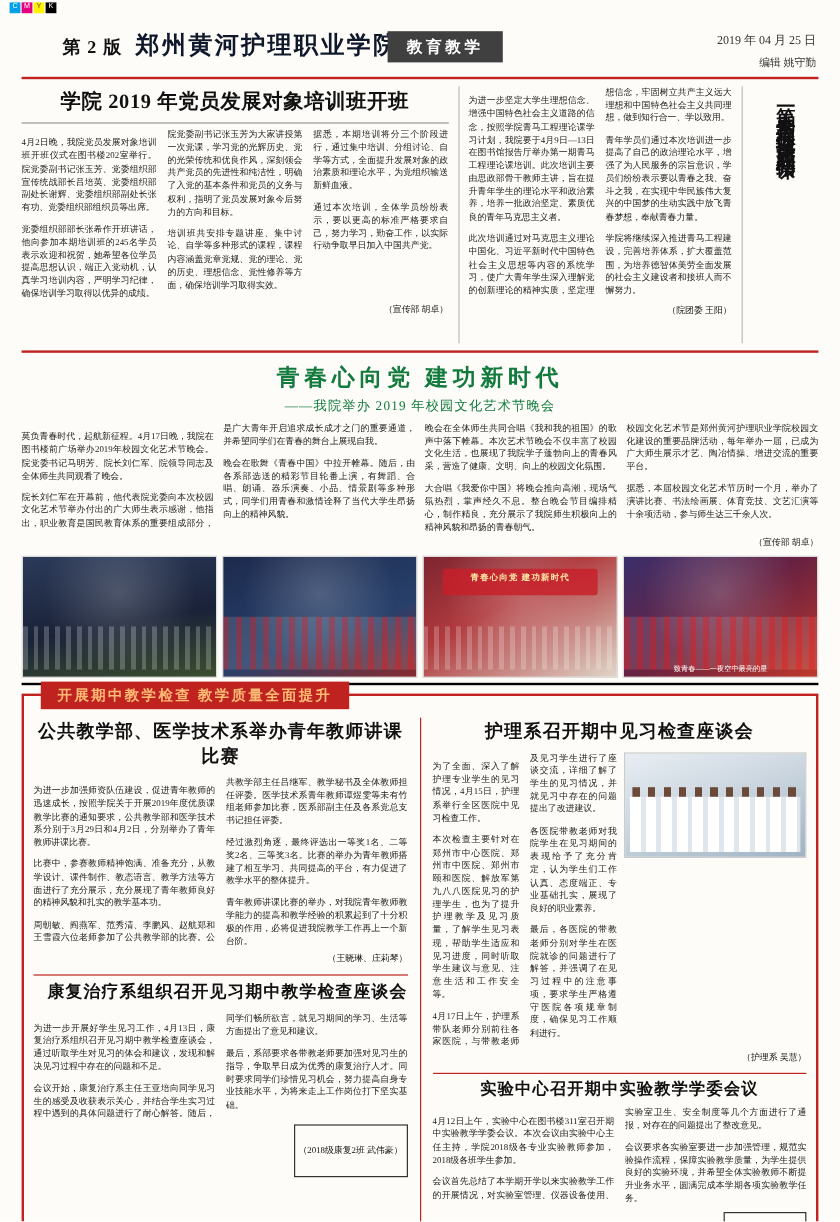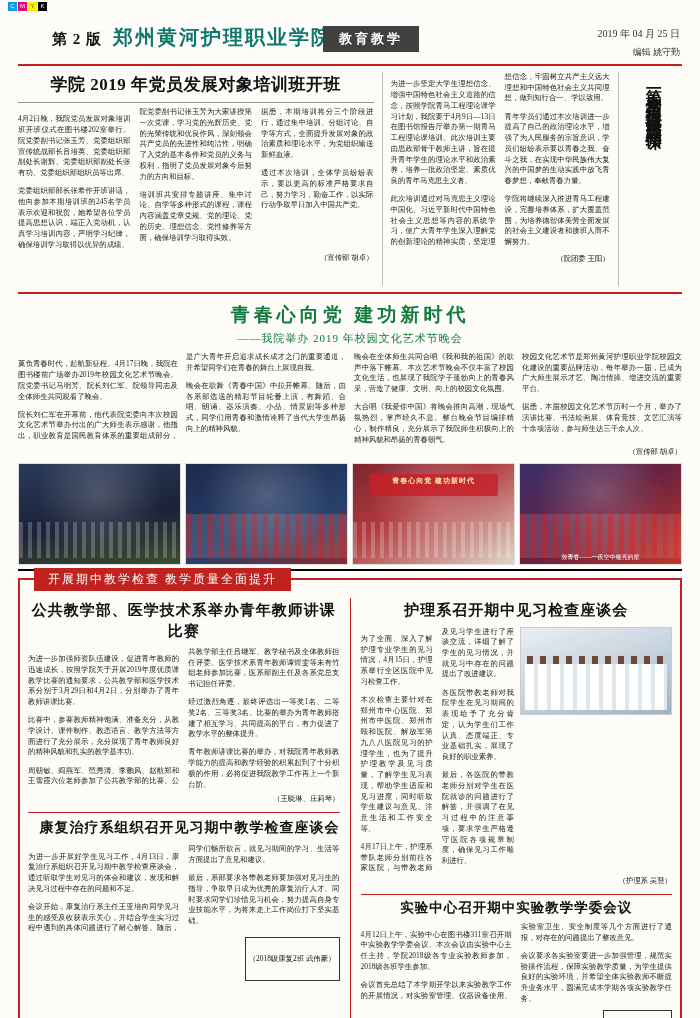--- a/index.html
+++ b/index.html
@@ -6,21 +6,21 @@
   body{width:700px;height:1018px;font-family:"Liberation Serif","DejaVu Serif",serif;color:#111;}
   .page{position:relative;width:700px;height:1018px;overflow:hidden;background:#fdfcf8;}
 
   
   .regmark{position:absolute;top:2px;left:8px;display:flex;gap:1px;}
   .regmark span{display:block;width:9px;height:9px;font-size:6px;line-height:9px;text-align:center;color:#fff;font-family:"Liberation Sans",sans-serif;}
 
   
   .masthead{position:relative;height:42px;margin:22px 18px 0 18px;border-bottom:2px solid #c0231f;}
   .pageno{position:absolute;left:34px;top:8px;font-size:15px;font-weight:bold;letter-spacing:1px;}
-  .paper-title{position:absolute;left:95px;top:2px;font-size:20px;font-weight:bold;color:#0f766e;letter-spacing:2px;font-family:"Liberation Serif",serif;}
+  .paper-title{position:absolute;left:95px;top:2px;font-size:20px;font-weight:bold;color:#0f172a;letter-spacing:2px;font-family:"Liberation Serif",serif;}
   .section-tag{position:absolute;left:305px;top:4px;background:#404040;color:#fff;font-size:13px;font-weight:bold;padding:4px 16px;letter-spacing:3px;}
   .issue-date{position:absolute;right:2px;top:5px;font-size:10px;color:#333;}
   .editor{position:absolute;right:2px;top:24px;font-size:9px;color:#333;}
 
   
   .content{position:relative;margin:6px 18px 0 18px;}
 
   
   .topblock{display:flex;gap:8px;border-bottom:2px solid #c0231f;padding-bottom:6px;}
   .col-left{width:360px;}
@@ -53,21 +53,21 @@
   .photo .fig2{position:absolute;bottom:6px;width:100%;height:44px;
     background:repeating-linear-gradient(90deg, rgba(255,60,60,.40) 0 5px, rgba(255,255,255,.12) 5px 11px);}
   .photo .banner{position:absolute;top:10px;left:10%;width:80%;height:22px;background:rgba(200,30,40,.82);border-radius:2px;}
   .photo .banner-txt{position:absolute;top:12px;left:0;width:100%;text-align:center;color:#ffe9a8;font-size:7px;letter-spacing:1px;font-weight:bold;}
   .photo .stage{position:absolute;top:0;left:0;width:100%;height:100%;
     background:radial-gradient(circle at 50% 30%, rgba(255,255,255,.20), rgba(0,0,0,0) 60%);}
   .photo .cap{position:absolute;bottom:2px;width:100%;text-align:center;color:#fff;font-size:6px;}
 
   
   .redbox{margin-top:7px;border:2px solid #c0231f;padding:8px 8px 6px 8px;position:relative;}
-  .ribbon{position:absolute;top:-12px;left:14px;background:#c0231f;color:#ffffff;font-size:12px;font-weight:normal;padding:3px 14px;letter-spacing:2px;}
+  .ribbon{position:absolute;top:-12px;left:14px;background:#c0231f;color:#fdba74;font-size:12px;font-weight:bold;padding:3px 14px;letter-spacing:2px;}
   .botcols{display:flex;gap:10px;margin-top:10px;}
   .bl{width:316px;}
   .br{width:316px;border-left:1px solid #c0231f;padding-left:10px;}
   .headline3{font-size:15px;font-weight:bold;text-align:center;line-height:1.35;letter-spacing:1px;margin:2px 0 6px 0;}
   .headline4{font-size:14px;font-weight:bold;text-align:right;line-height:1.35;letter-spacing:1px;margin:6px 0 6px 0;}
   .headline5{font-size:13.5px;font-weight:bold;text-align:center;letter-spacing:1px;margin:4px 0 5px 0;}
   .nurse-photo{width:150px;height:86px;float:right;margin:0 0 4px 6px;
     background:linear-gradient(160deg,#e8eef3 0%,#cfd9e2 40%,#9fb3c4 100%);border:1px solid #ccc;position:relative;}
   .nurse-photo .row{position:absolute;bottom:4px;left:4px;right:4px;height:46px;
     background:repeating-linear-gradient(90deg,#ffffff 0 9px, #dfe6ec 9px 13px);}

